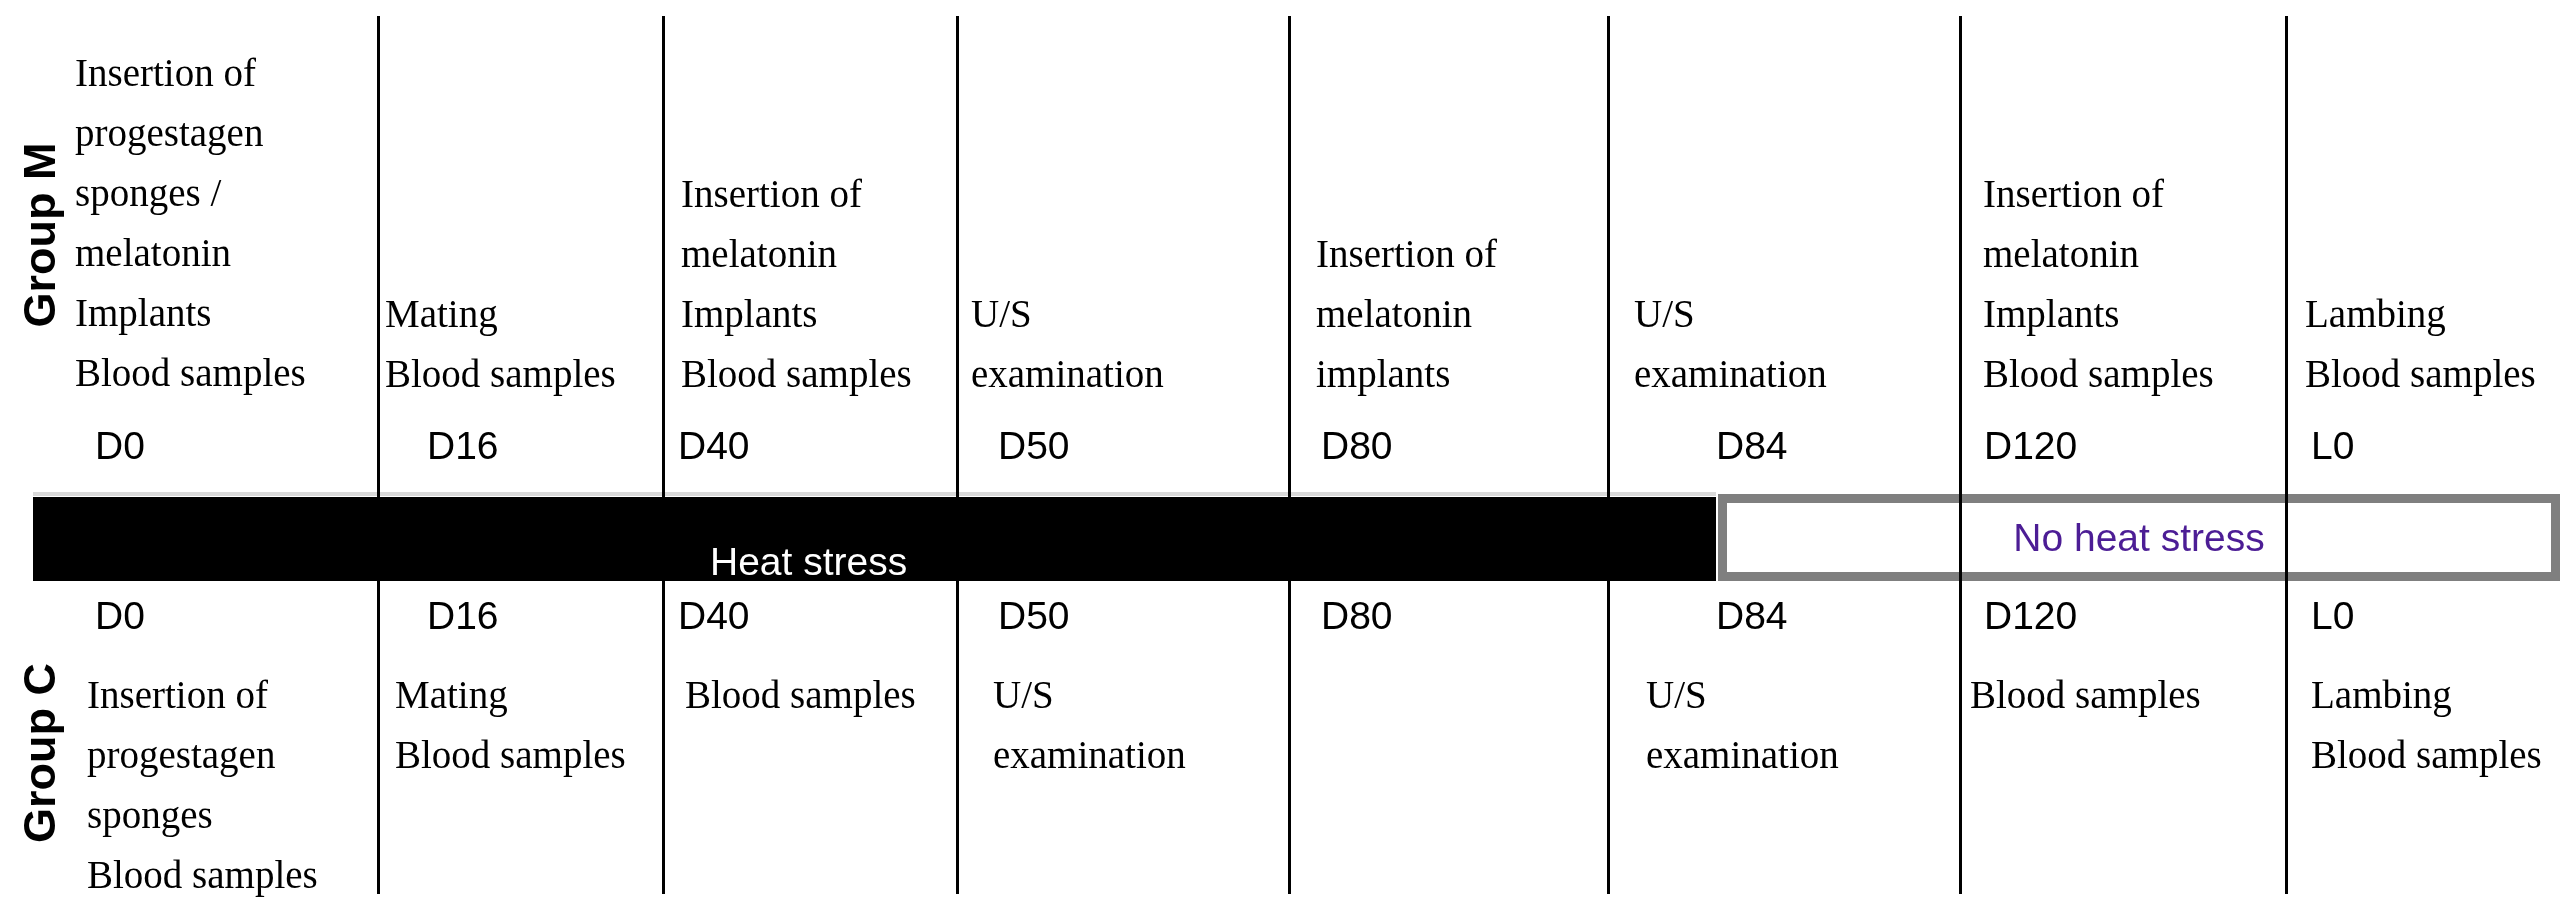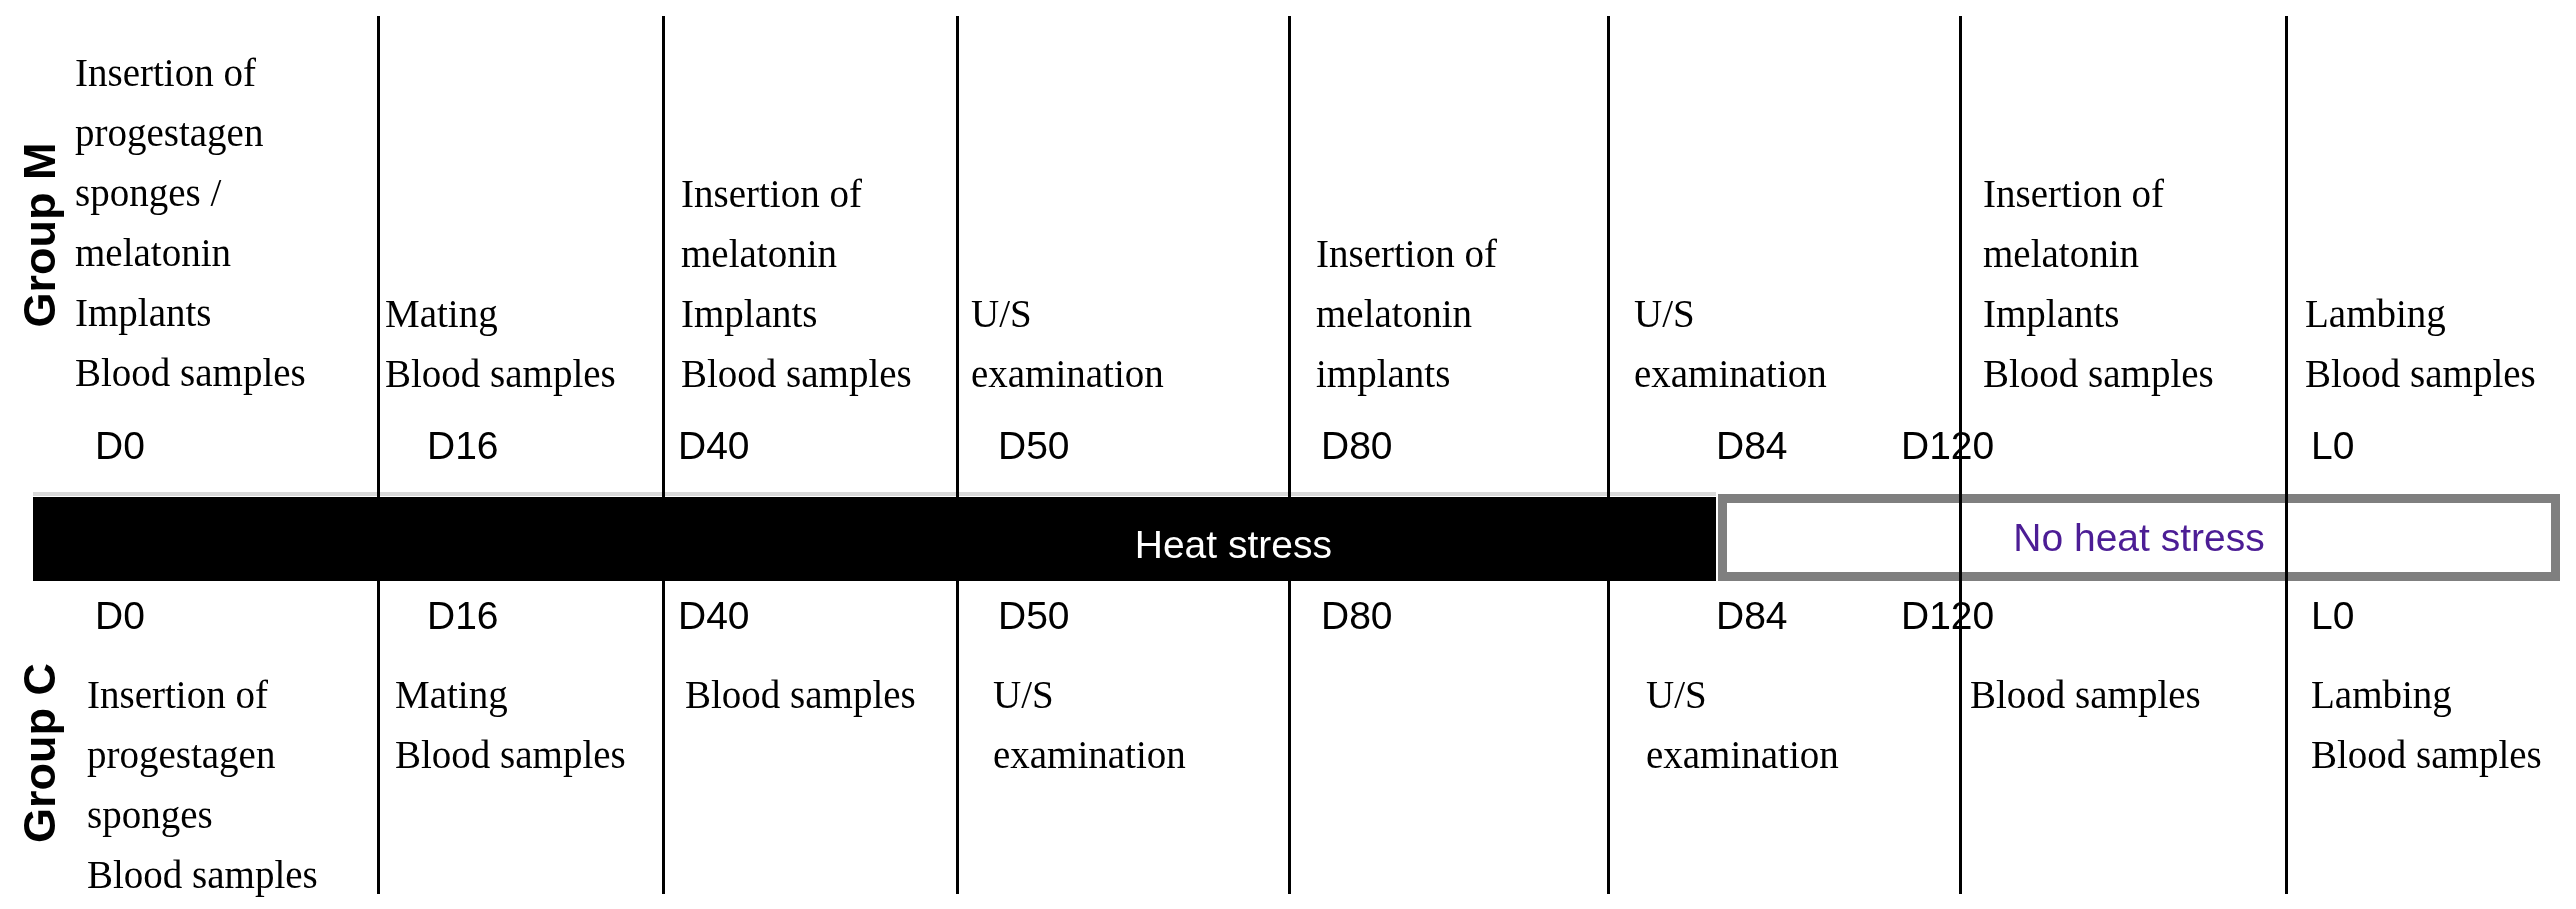--- a/index.html
+++ b/index.html
@@ -75,21 +75,21 @@
     z-index: 3;
   }
   .day-top { top: 416px; }
   .day-bottom { top: 586px; }
   .dx0 { left: 95px; }
   .dx1 { left: 427px; }
   .dx2 { left: 678px; }
   .dx3 { left: 998px; }
   .dx4 { left: 1321px; }
   .dx5 { left: 1716px; }
-  .dx6 { left: 1901px; }
+  .dx6 { left: 1984px; }
   .dx7 { left: 2311px; }
 
   .bar-shadow {
     position: absolute;
     left: 33px;
     top: 492px;
     width: 1683px;
     height: 3.7px;
     background: #d9d9d9;
     z-index: 1;
@@ -99,23 +99,23 @@
     left: 33px;
     top: 497px;
     width: 1683px;
     height: 84px;
     background: #000000;
     z-index: 1;
   }
   .heat-label {
     position: absolute;
     left: 710px;
-    top: 523px;
+    top: 540px;
     width: 622px;
-    text-align: right;
+    text-align: left;
     font-size: 39px;
     line-height: 44px;
     color: #ffffff;
     z-index: 3;
   }
   .bar-white {
     position: absolute;
     left: 1718px;
     top: 494px;
     width: 842px;

